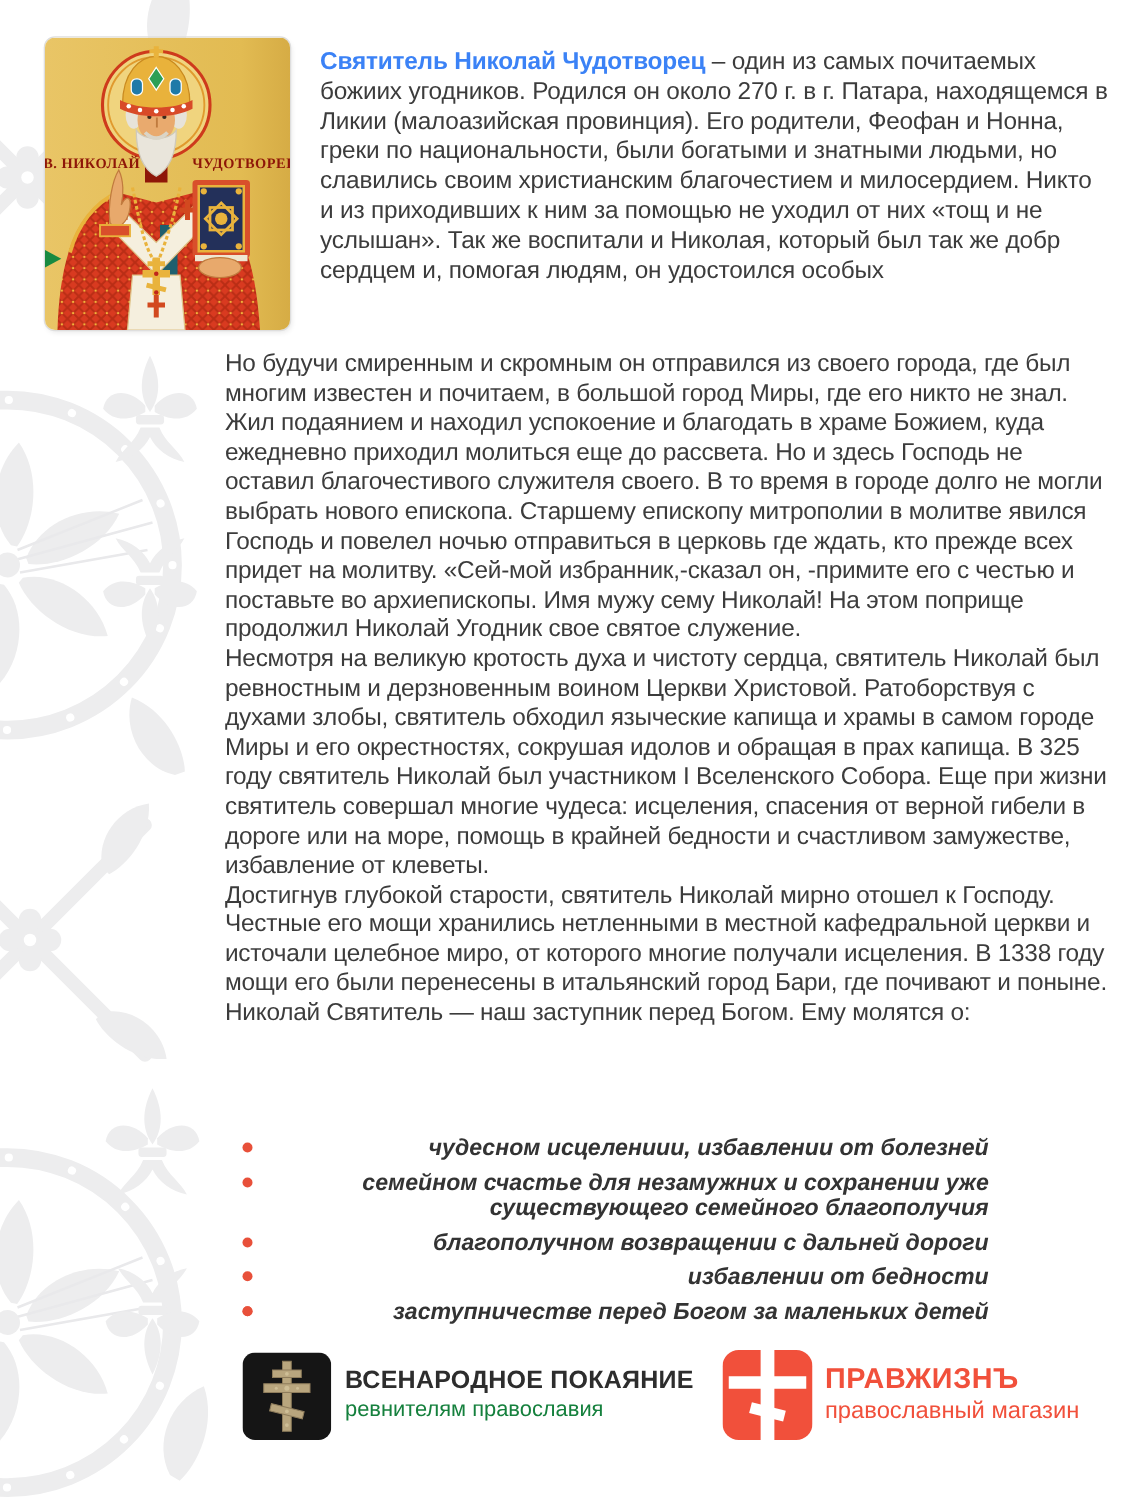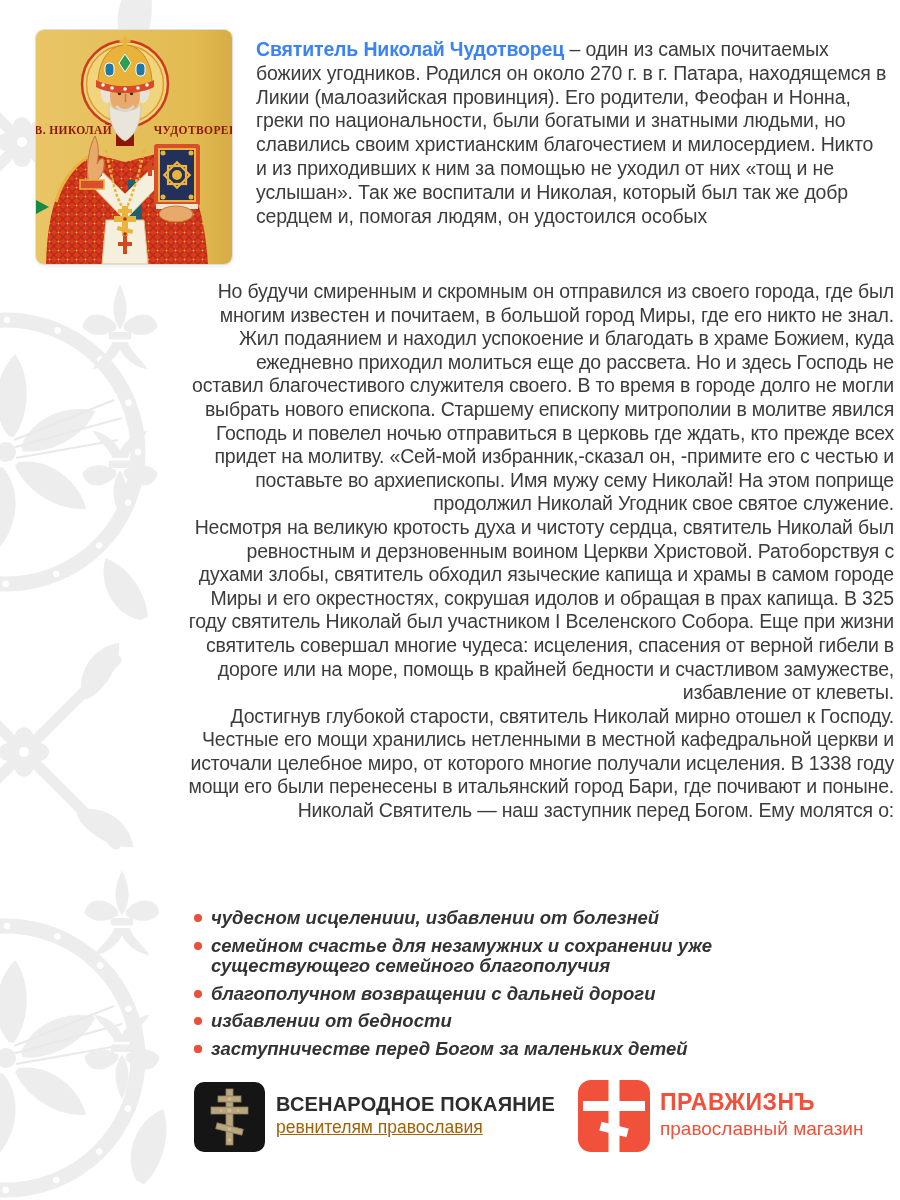--- a/index.html
+++ b/index.html
@@ -20,42 +20,42 @@
   .icon-frame svg{display:block;}
   .intro{
     position:absolute;left:256px;top:38px;width:632px;z-index:1;
     font-size:19.5px;line-height:23.8px;letter-spacing:-0.15px;
   }
   .intro .b{font-weight:bold;color:#3b82f6;}
   .bodytext{
     position:absolute;left:180px;top:280px;width:714px;z-index:1;
     font-size:19.5px;line-height:23.6px;letter-spacing:-0.2px;
   }
-  .bodytext p{margin:0;text-align:right;}
+  .bodytext p{margin:0;}
   .prayers{
     position:absolute;left:194px;top:908px;width:640px;z-index:1;
     margin:0;padding:0;list-style:none;
   }
   .prayers li{
     position:relative;max-width:580px;padding-left:17px;margin:0 0 7px 0;
     font-weight:bold;font-style:italic;
-    font-size:18.5px;line-height:20.5px;color:#333333;
+    font-size:18.5px;line-height:20.5px;color:#333333;text-align:right;
   }
   .dot{
     position:absolute;left:0;top:6px;width:8px;height:8px;border-radius:50%;
     background:var(--bullet-red,#E8503A);
   }
   .logo-left{position:absolute;left:194px;top:1082px;display:flex;gap:11px;z-index:1;text-decoration:none;}
   .logo-right{position:absolute;left:578px;top:1080px;display:flex;gap:10px;z-index:1;text-decoration:none;}
   .sq{display:block;}
   .sq svg{display:block;}
   .lg-text{display:block;}
   .lg-title{display:block;font-weight:bold;}
   .logo-left .lg-title{font-size:20px;color:#2d2d2d;letter-spacing:.2px;margin-top:11px;}
-  .logo-left .lg-sub{display:block;font-size:17.5px;color:#a16207;margin-top:1px;text-decoration:underline;}
+  .logo-left .lg-sub{display:block;font-size:17.5px;color:#15803d;margin-top:1px;}
   .logo-right .lg-title{font-size:23px;color:var(--accent-red,#F1503B);letter-spacing:.5px;margin-top:9px;}
   .logo-right .lg-sub{display:block;font-size:19px;color:var(--accent-red,#F1503B);margin-top:2px;}
   .icon-caption{font-family:"Liberation Serif","DejaVu Serif",serif;font-weight:bold;}
 </style>
 </head>
 <body>
 
 <div class="page">
 
   <svg class="ornament" width="185" height="1200" viewBox="0 0 185 1200" aria-hidden="true">

